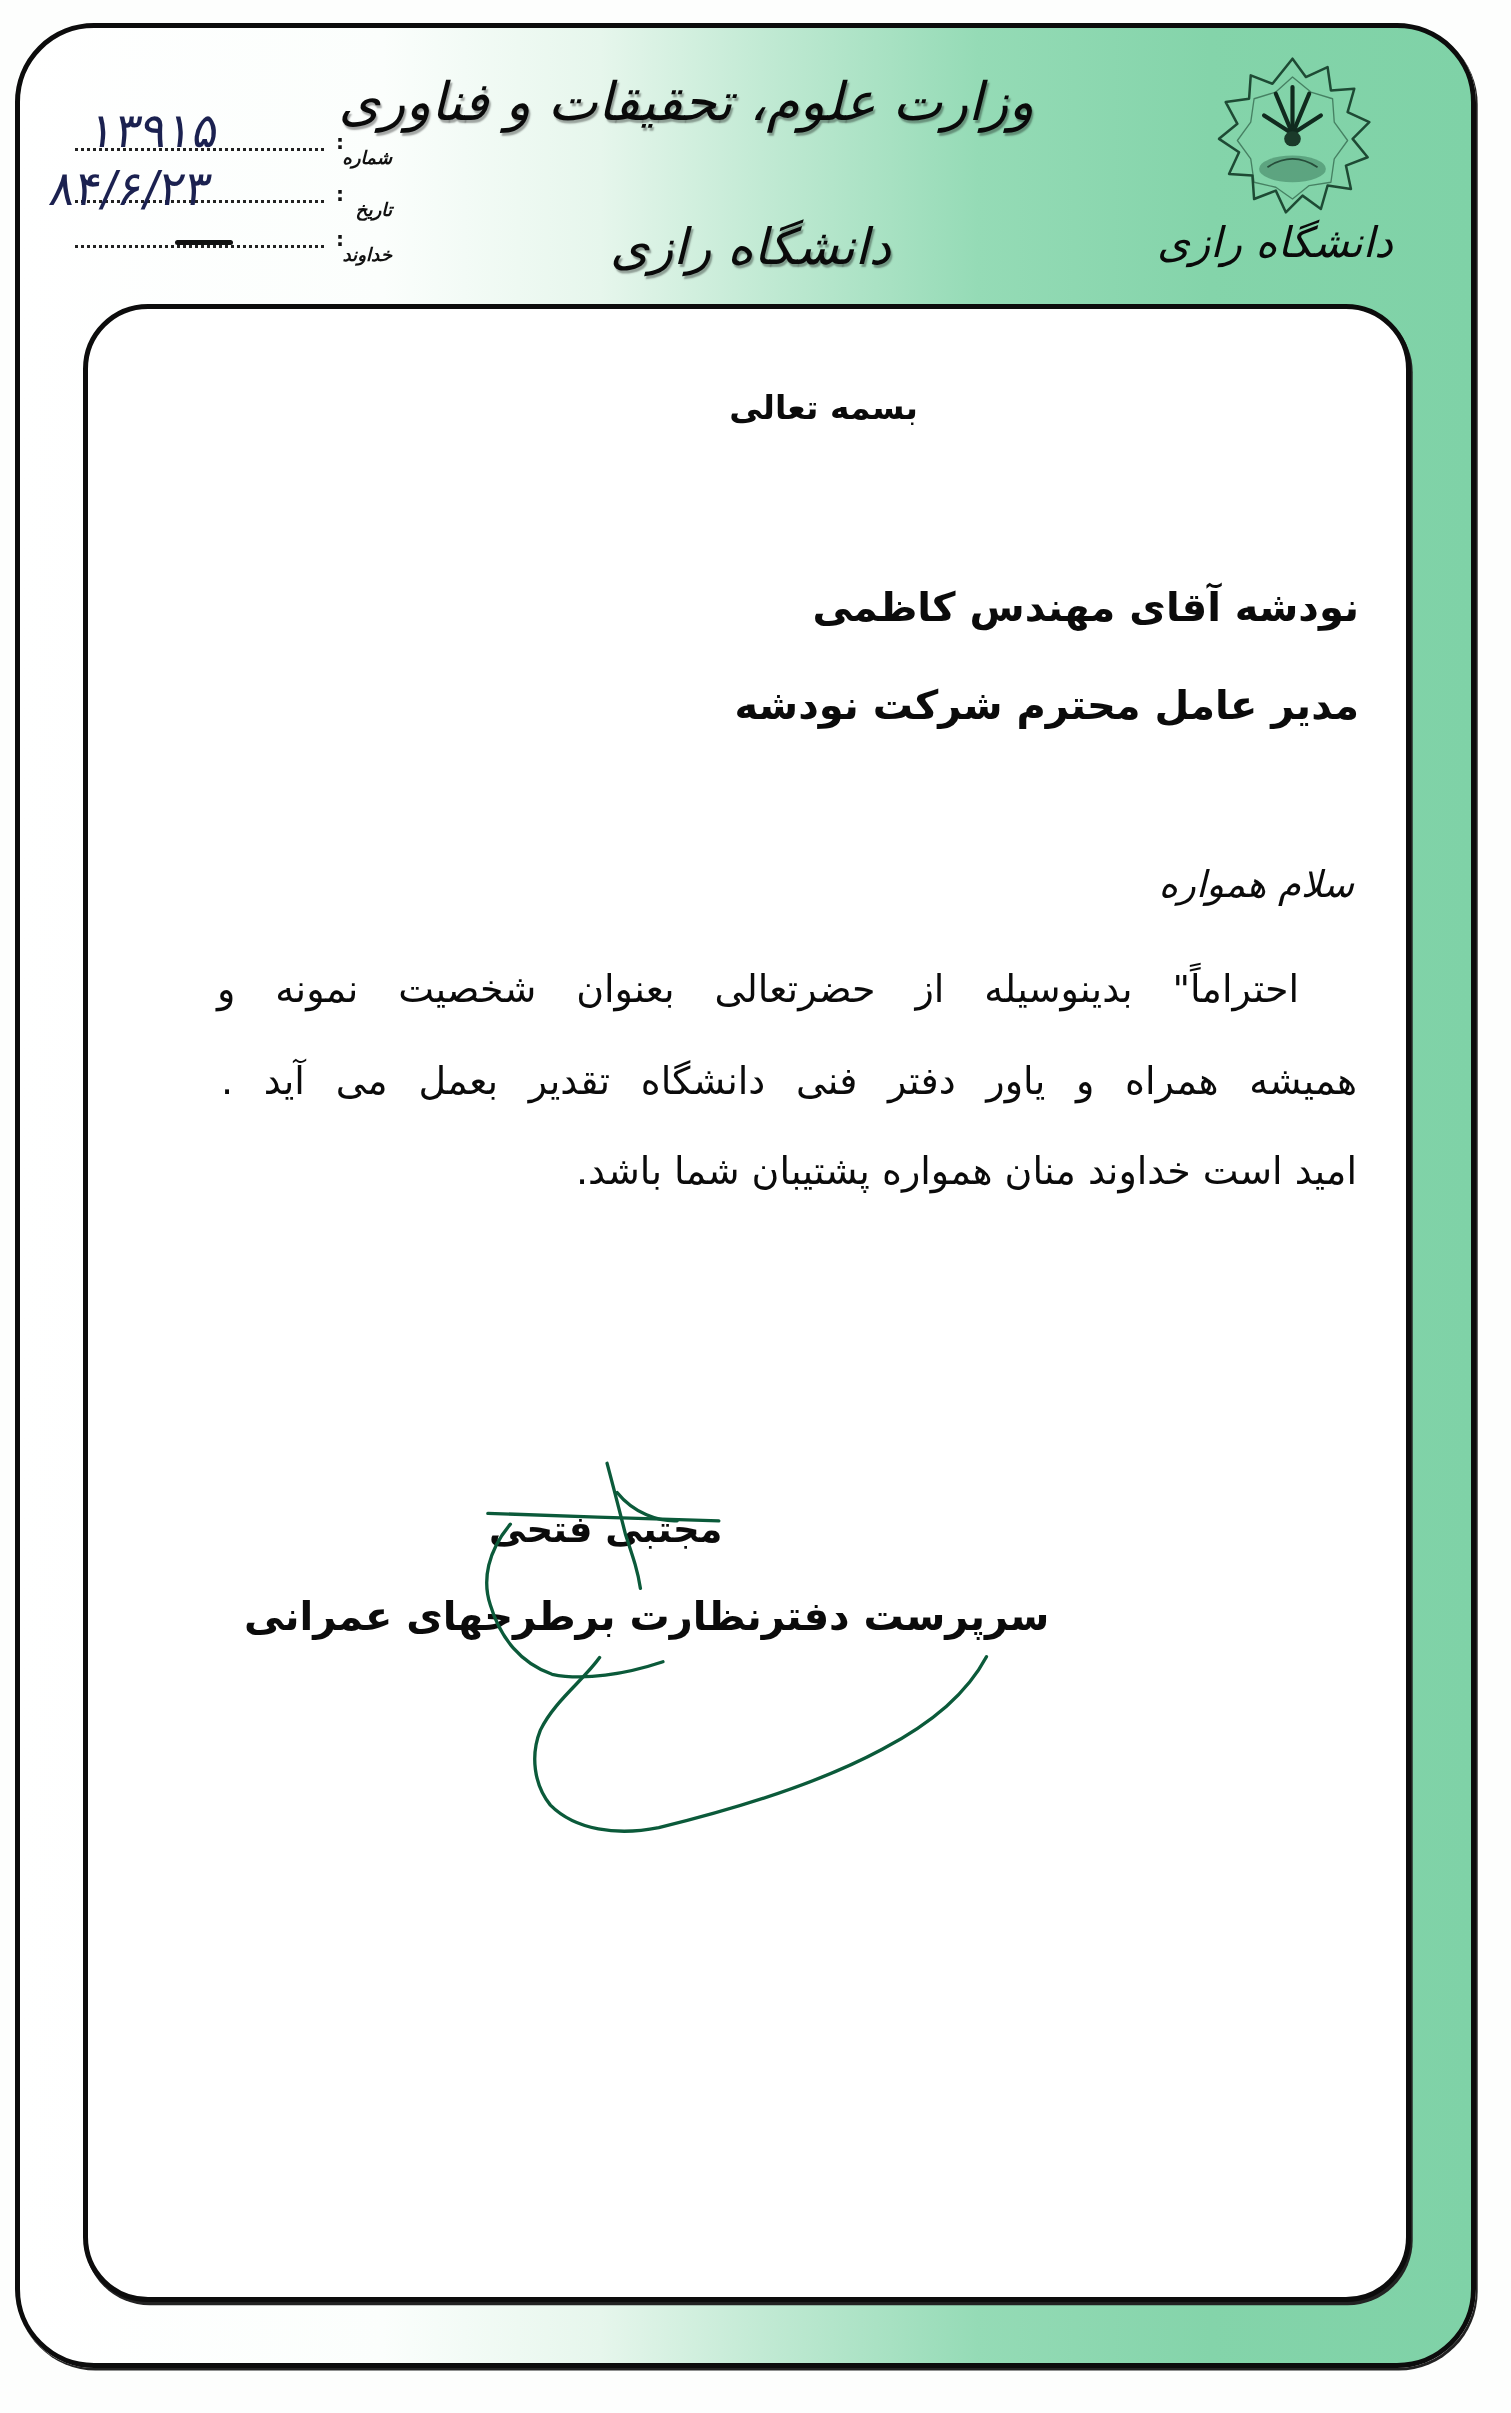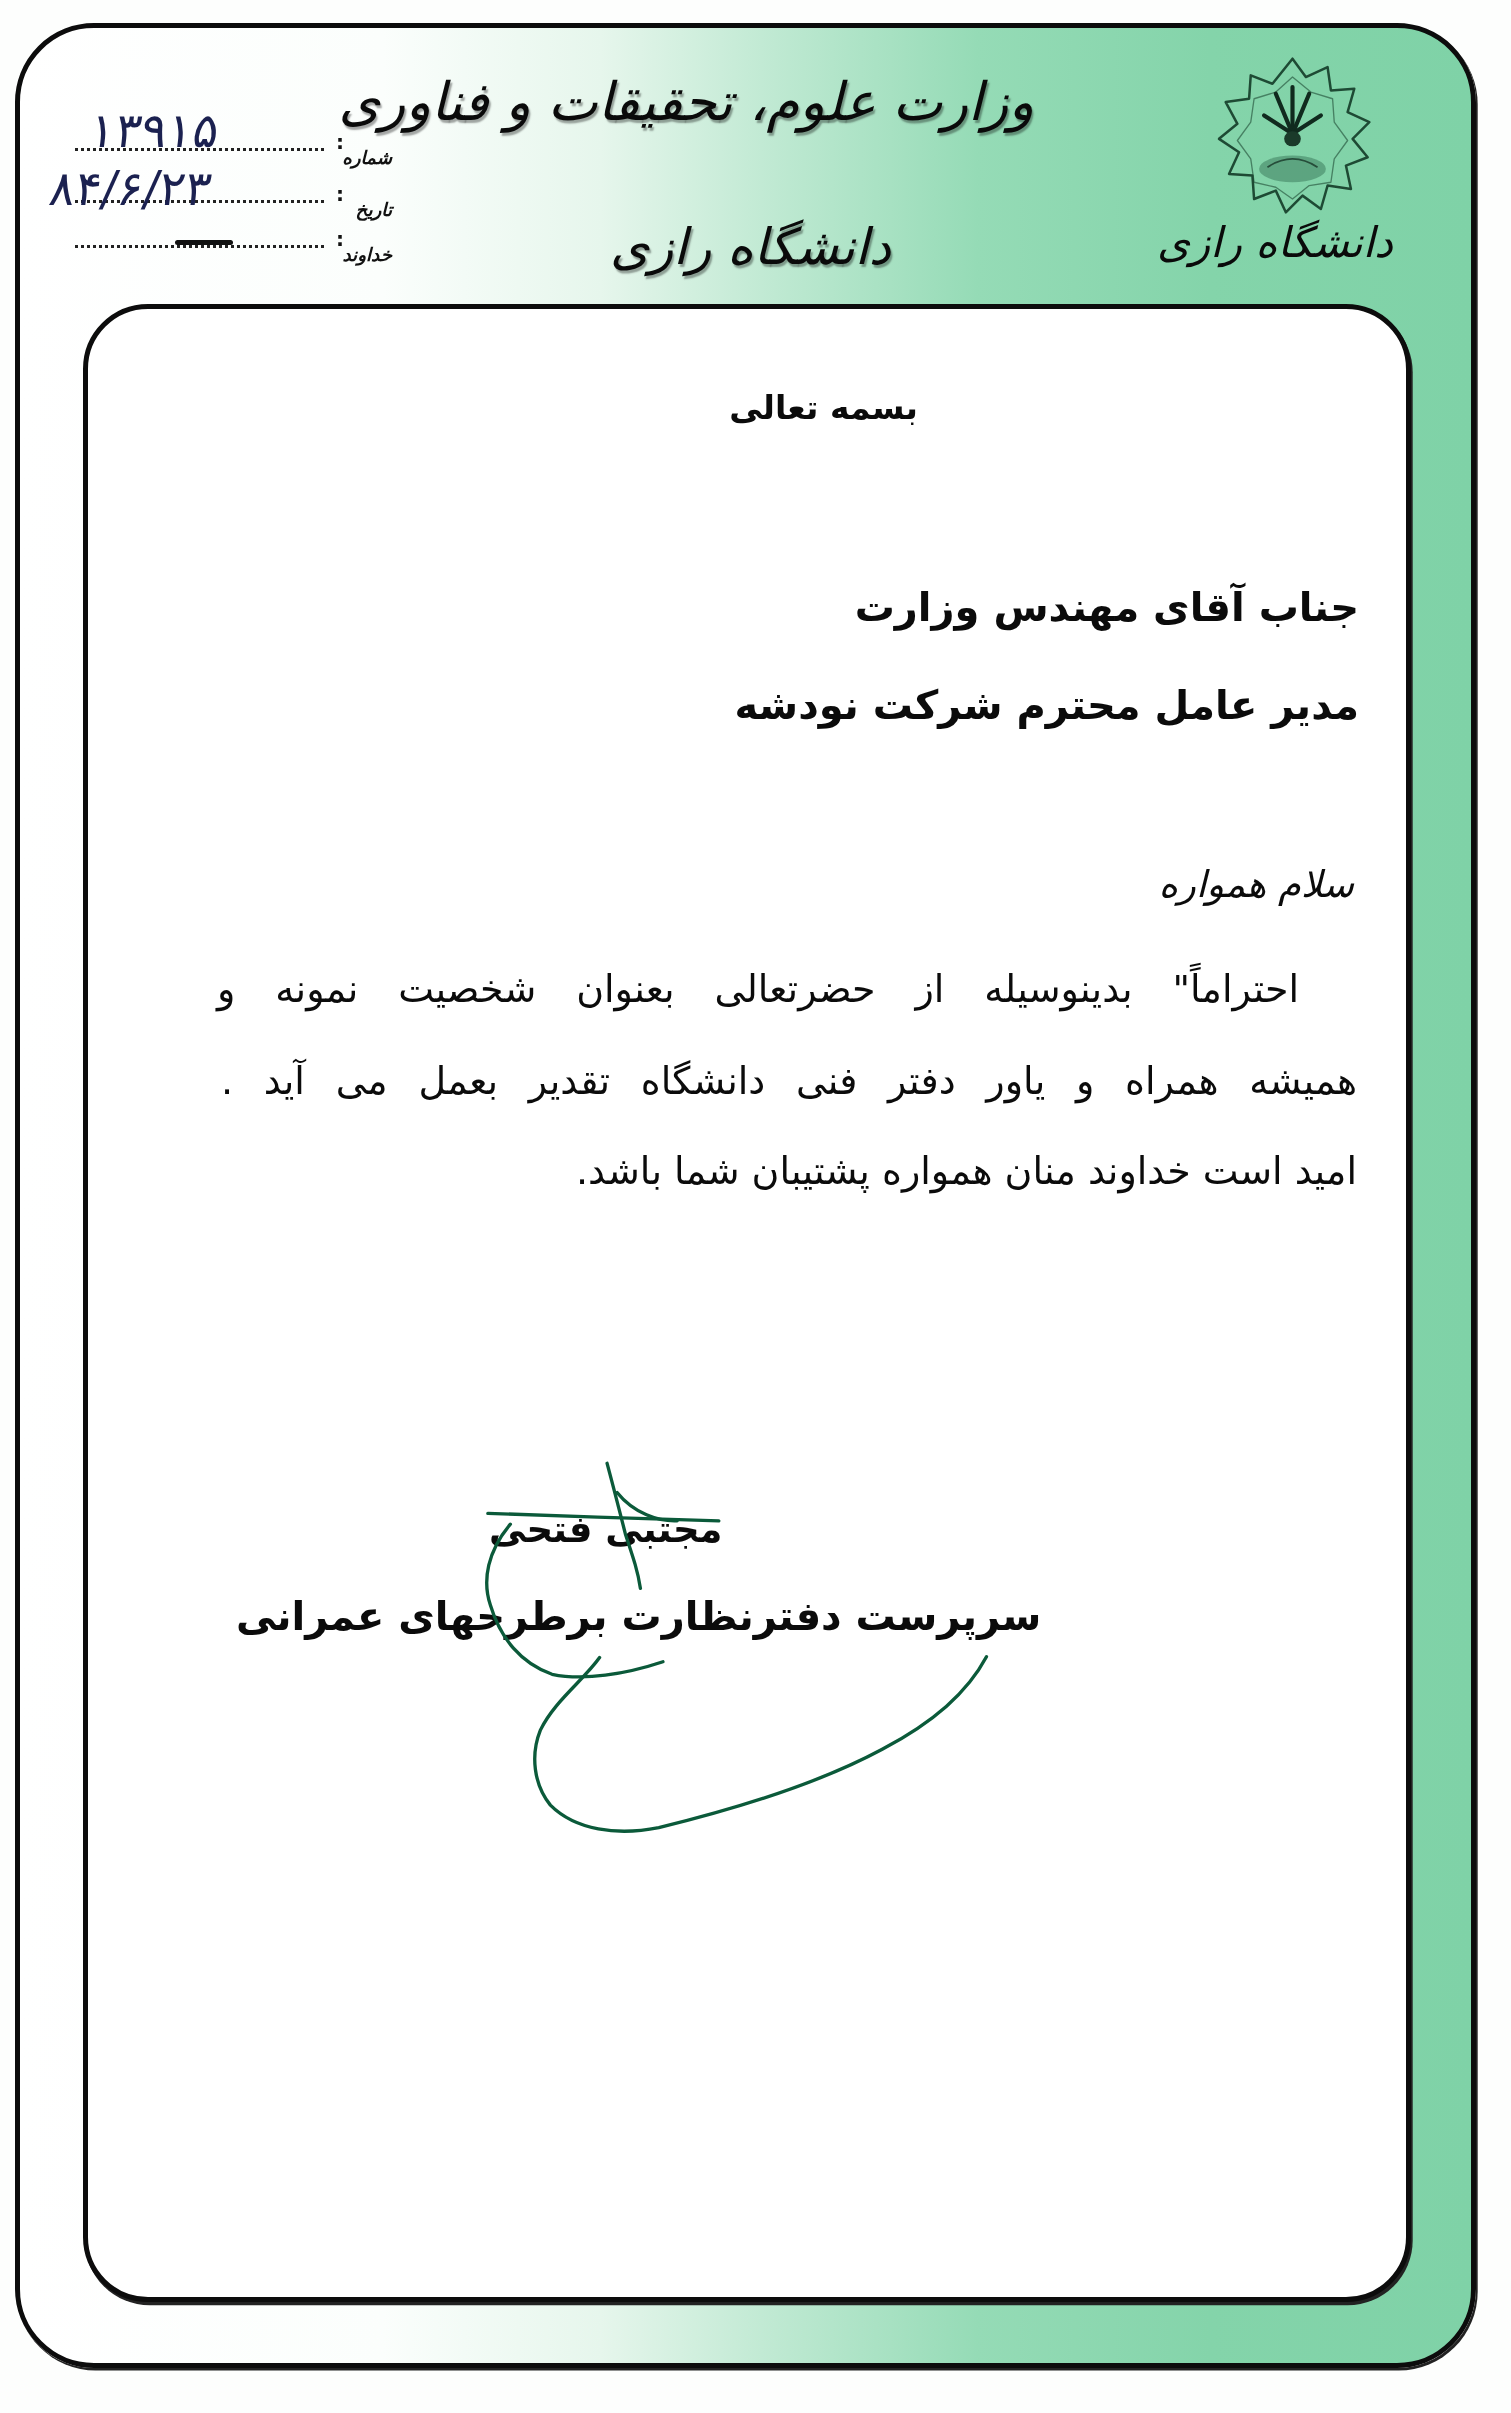--- a/index.html
+++ b/index.html
@@ -74,21 +74,21 @@
   .addressee-2 { right: 152px; top: 682px; font-size: 40px; }
   .salutation {
     right: 157px; top: 863px; font-size: 37px; font-weight: normal;
     font-family: "DejaVu Serif", serif; font-style: italic;
   }
   .body-line { font-size: 38px; font-weight: normal; text-align: justify; text-align-last: justify; }
   .body-1 { right: 212px; top: 967px; width: 1082px; }
   .body-2 { right: 154px; top: 1059px; width: 1136px; }
   .body-3 { right: 154px; top: 1149px; margin-left: 6px; }
   .signer-name { left: 489px; top: 1508px; font-size: 37px; }
-  .signer-title { left: 236px; top: 1593px; font-size: 40px; }
+  .signer-title { left: 244px; top: 1593px; font-size: 40px; }
   .signature {
     position: absolute; left: 0; top: 0; width: 1511px; height: 2413px; pointer-events: none;
   }
 </style>
 </head>
 <body>
 
 <div class="outer-frame"></div>
 
 <svg class="logo" viewBox="0 0 200 200">
@@ -127,21 +127,21 @@
 <div class="meta-row" style="top:227px;">
   <span class="meta-label">خداوند</span>
   <span class="meta-colon">:</span>
   <span class="meta-dots"></span>
   <span class="attach-dash"></span>
 </div>
 
 <div class="inner-panel"></div>
 
 <div class="letter basmala">بسمه تعالی</div>
-<div class="letter addressee-1">جناب آقای مهندس وزارت</div>
+<div class="letter addressee-1">نودشه آقای مهندس کاظمی</div>
 <div class="letter addressee-2">مدیر عامل محترم شرکت نودشه</div>
 <div class="letter salutation">سلام همواره</div>
 
 <div class="letter body-line body-1">احتراماً" بدینوسیله از حضرتعالی بعنوان شخصیت نمونه و</div>
 <div class="letter body-line body-2">همیشه همراه و یاور دفتر فنی دانشگاه تقدیر بعمل می آید .</div>
 <div class="letter body-line body-3">امید است خداوند منان همواره پشتیبان شما باشد.</div>
 
 <div class="letter signer-name">مجتبی فتحی</div>
 <div class="letter signer-title">سرپرست دفترنظارت برطرحهای عمرانی</div>
 

